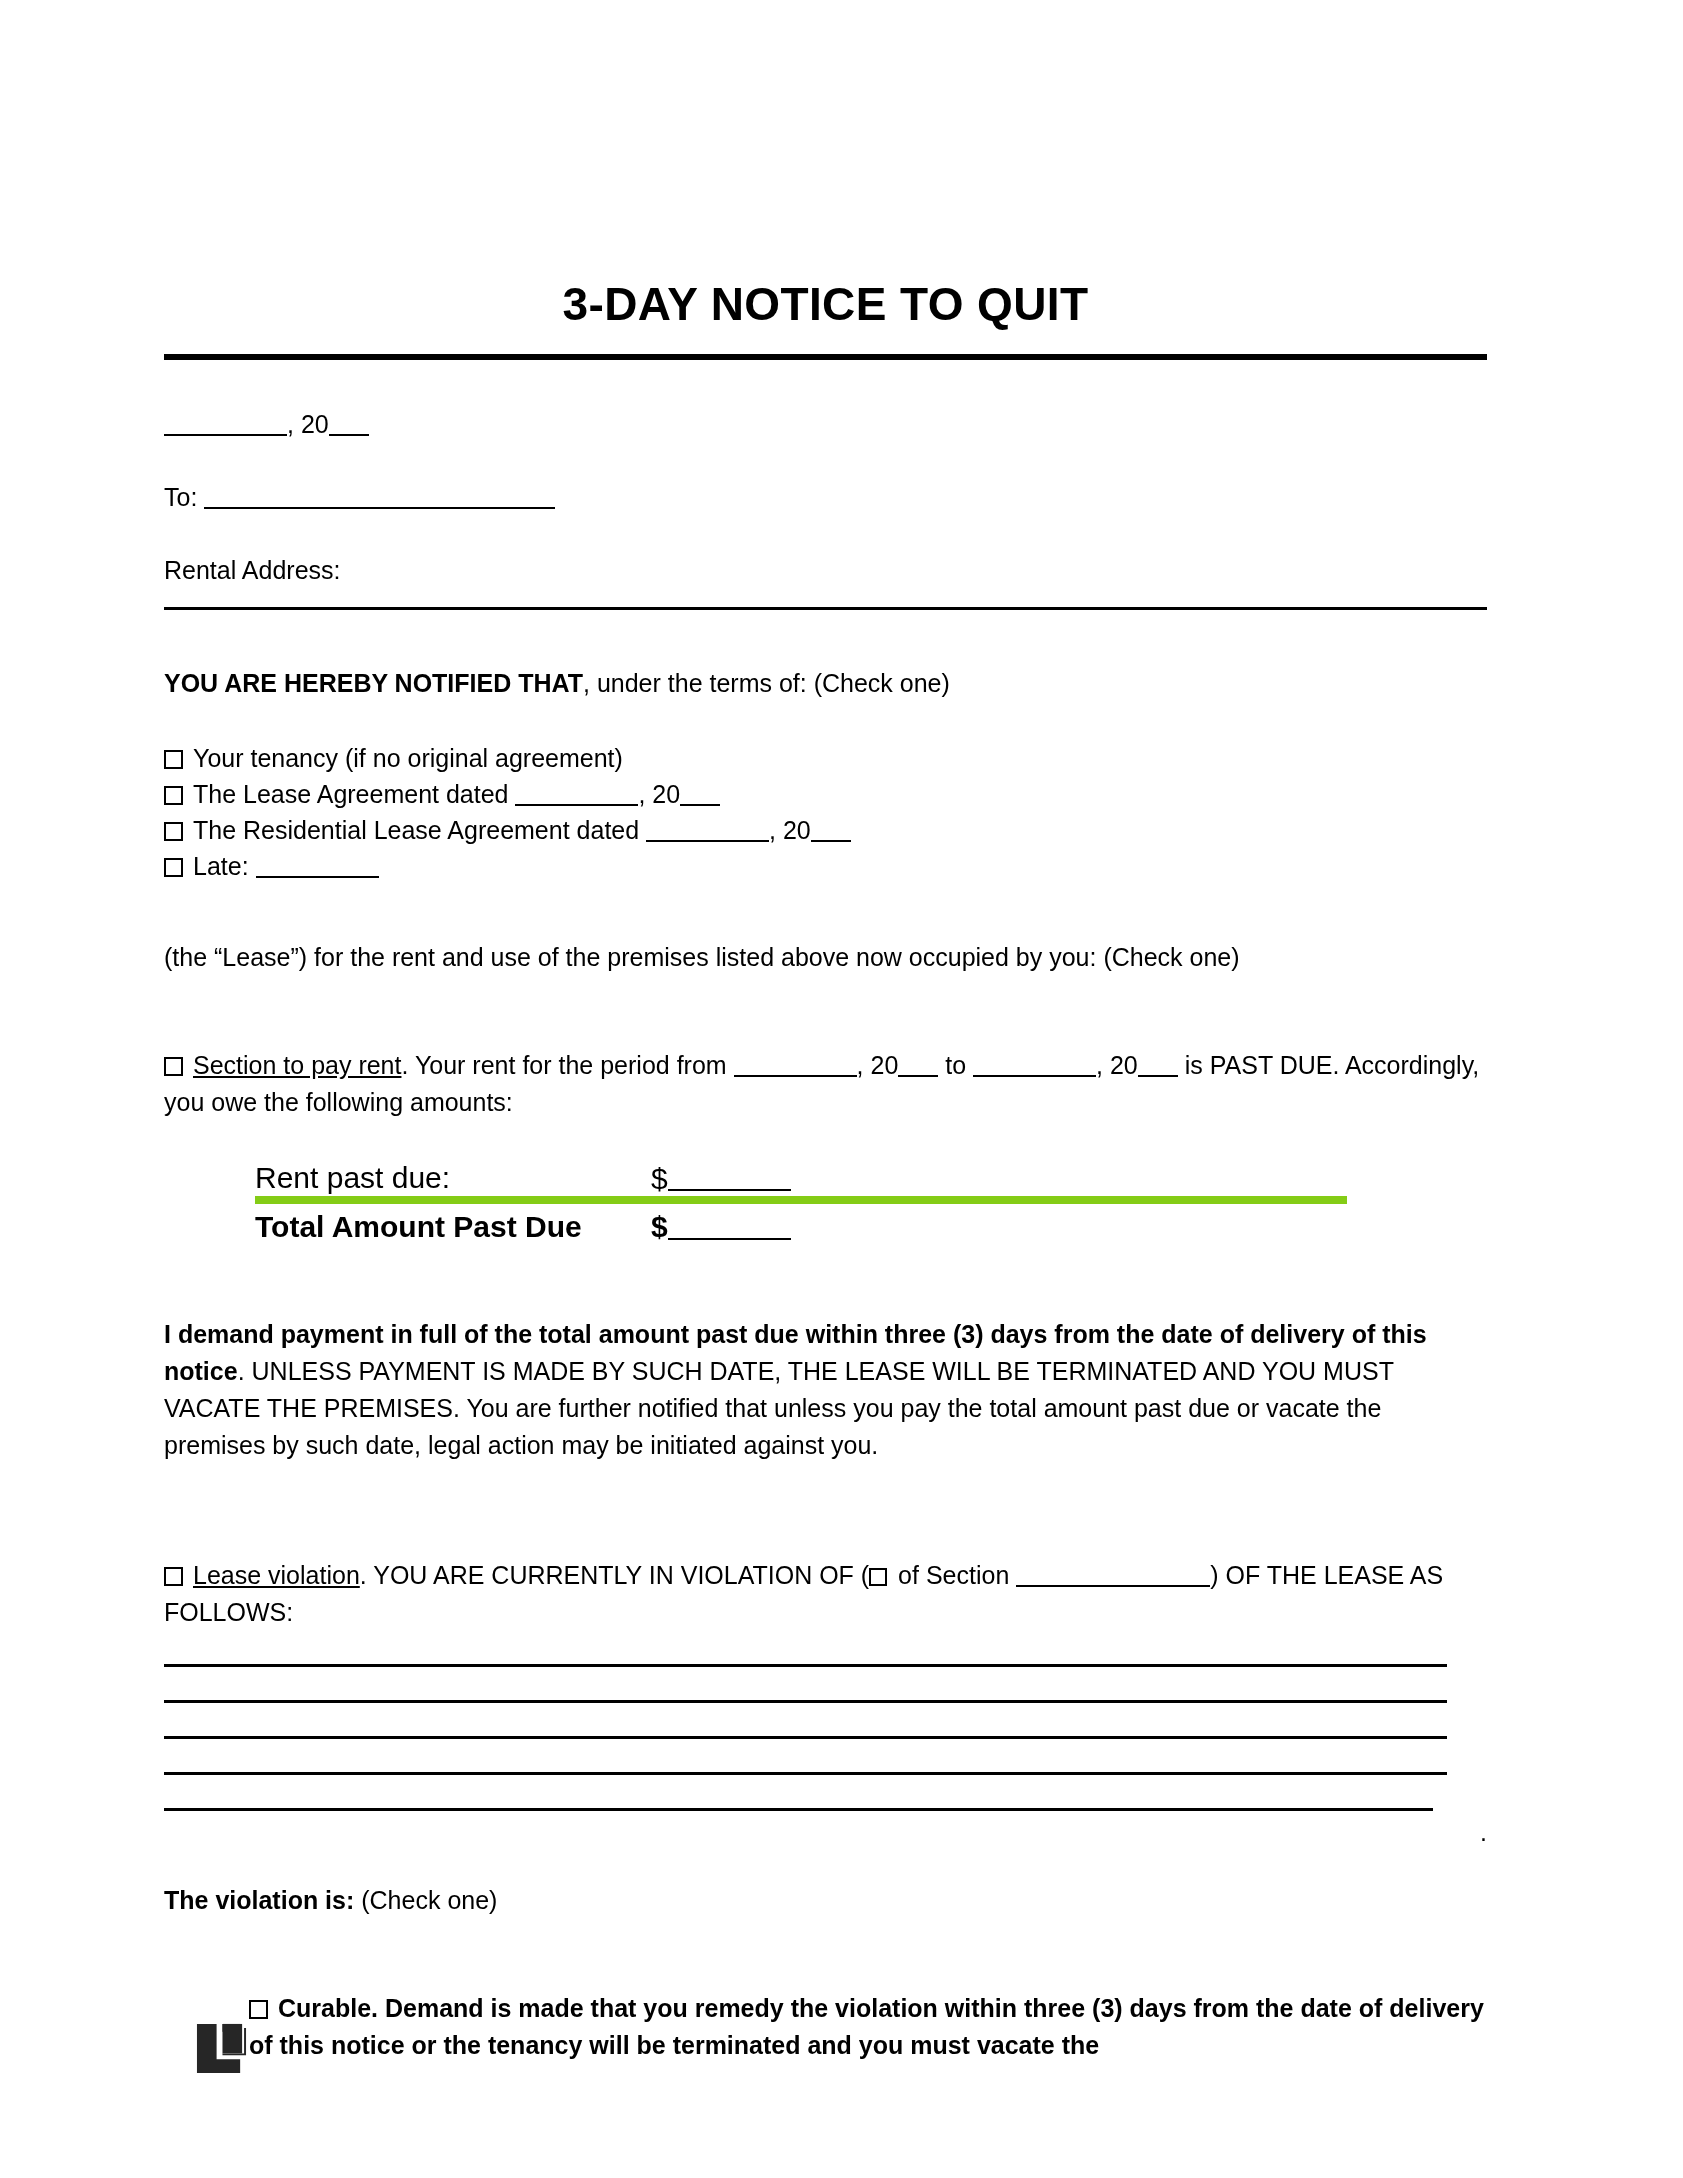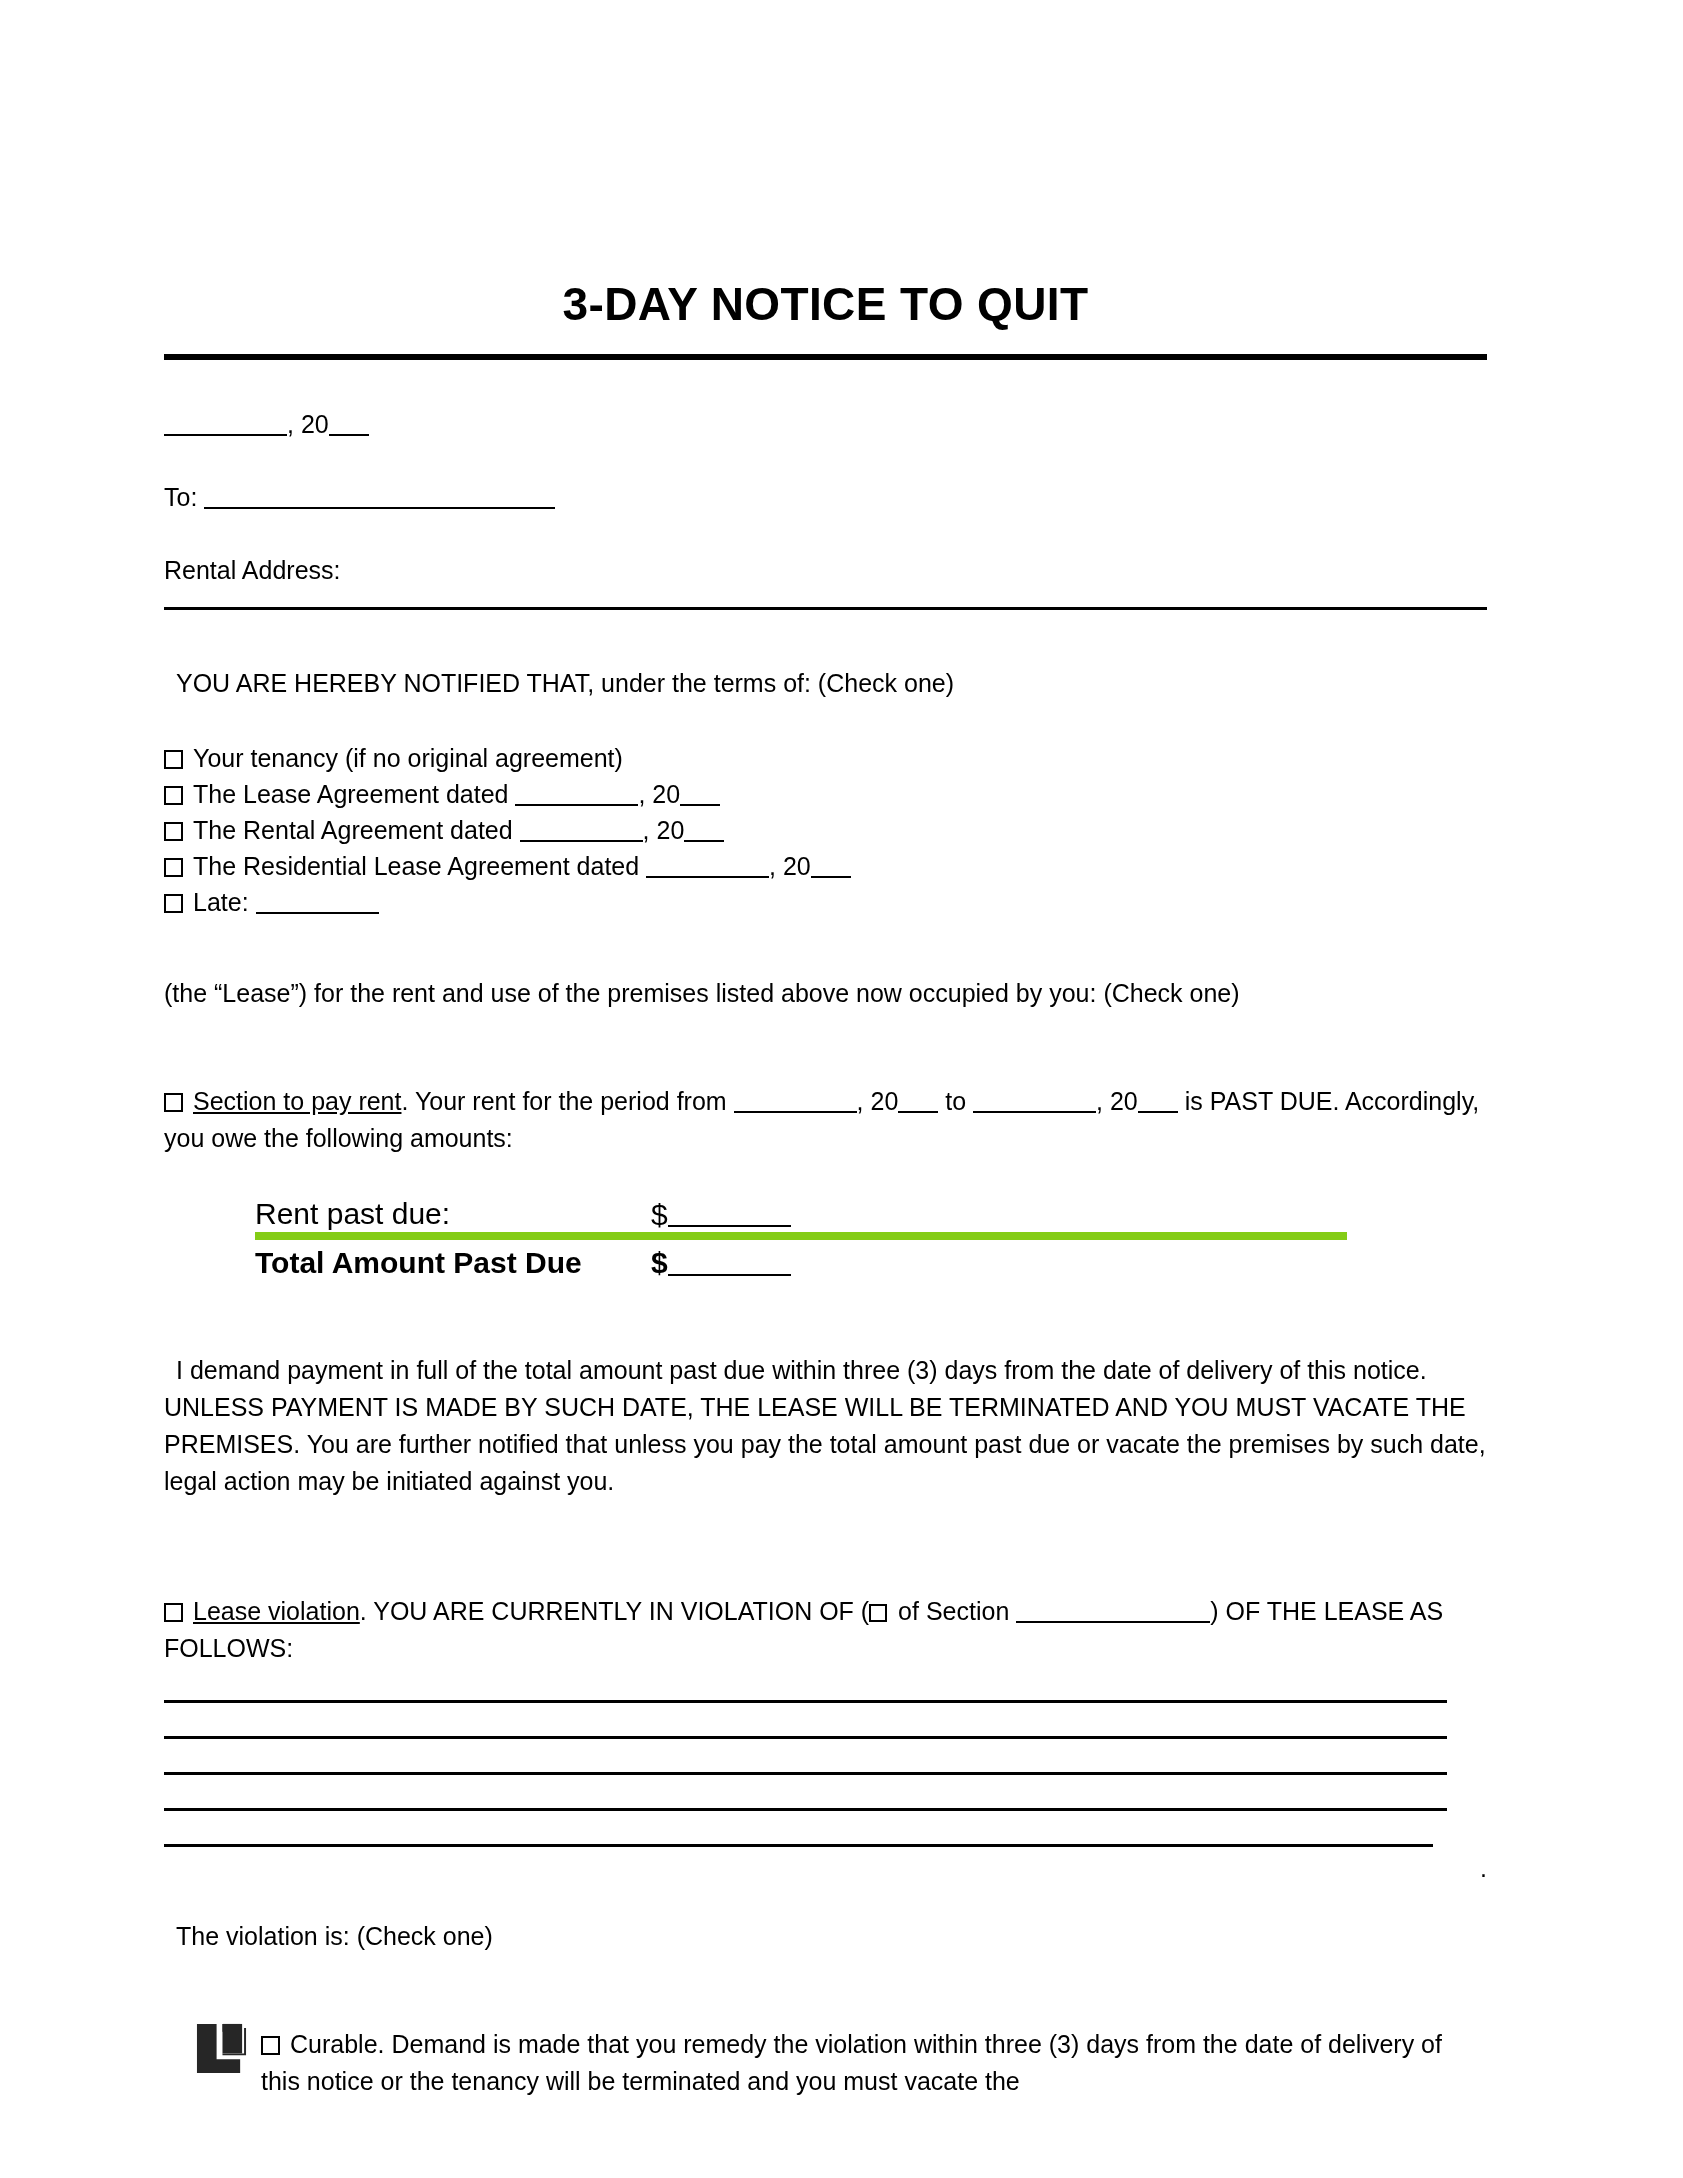--- a/index.html
+++ b/index.html
@@ -46,21 +46,21 @@
     background: #000;
     width: 100%;
   }
 
   
   .body-text {
     font-size: 25px;
     line-height: 37px;
     margin: 0;
   }
-  .b { font-weight: normal; margin-left: 12px; }
+  .b { font-weight: bold; }
   .u { text-decoration: underline; }
 
   .gap-sm { height: 22px; }
   .gap-md { height: 38px; }
   .gap-lg { height: 55px; }
   .gap-xl { height: 71px; }
 
   
   .blank {
     display: inline-block;
@@ -197,23 +197,20 @@
     <div class="cb-list">
 
       <div class="cb-row">
         <span class="cb"></span><span>Your tenancy (if no original agreement)</span>
       </div>
 
       <div class="cb-row">
         <span class="cb"></span><span>The Lease Agreement dated </span><span class="blank bl-date"></span><span>, 20</span><span class="blank bl-yy"></span>
       </div>
 
-      <div class="cb-row">
-        <span class="cb"></span><span>The Rental Agreement dated </span><span class="blank bl-date"></span><span>, 20</span><span class="blank bl-yy"></span>
-      </div>
 
       <div class="cb-row">
         <span class="cb"></span><span>The Residential Lease Agreement dated </span><span class="blank bl-date"></span><span>, 20</span><span class="blank bl-yy"></span>
       </div>
 
       <div class="cb-row">
         <span class="cb"></span><span>Late: </span><span class="blank bl-other"></span>
       </div>
 
     </div>

